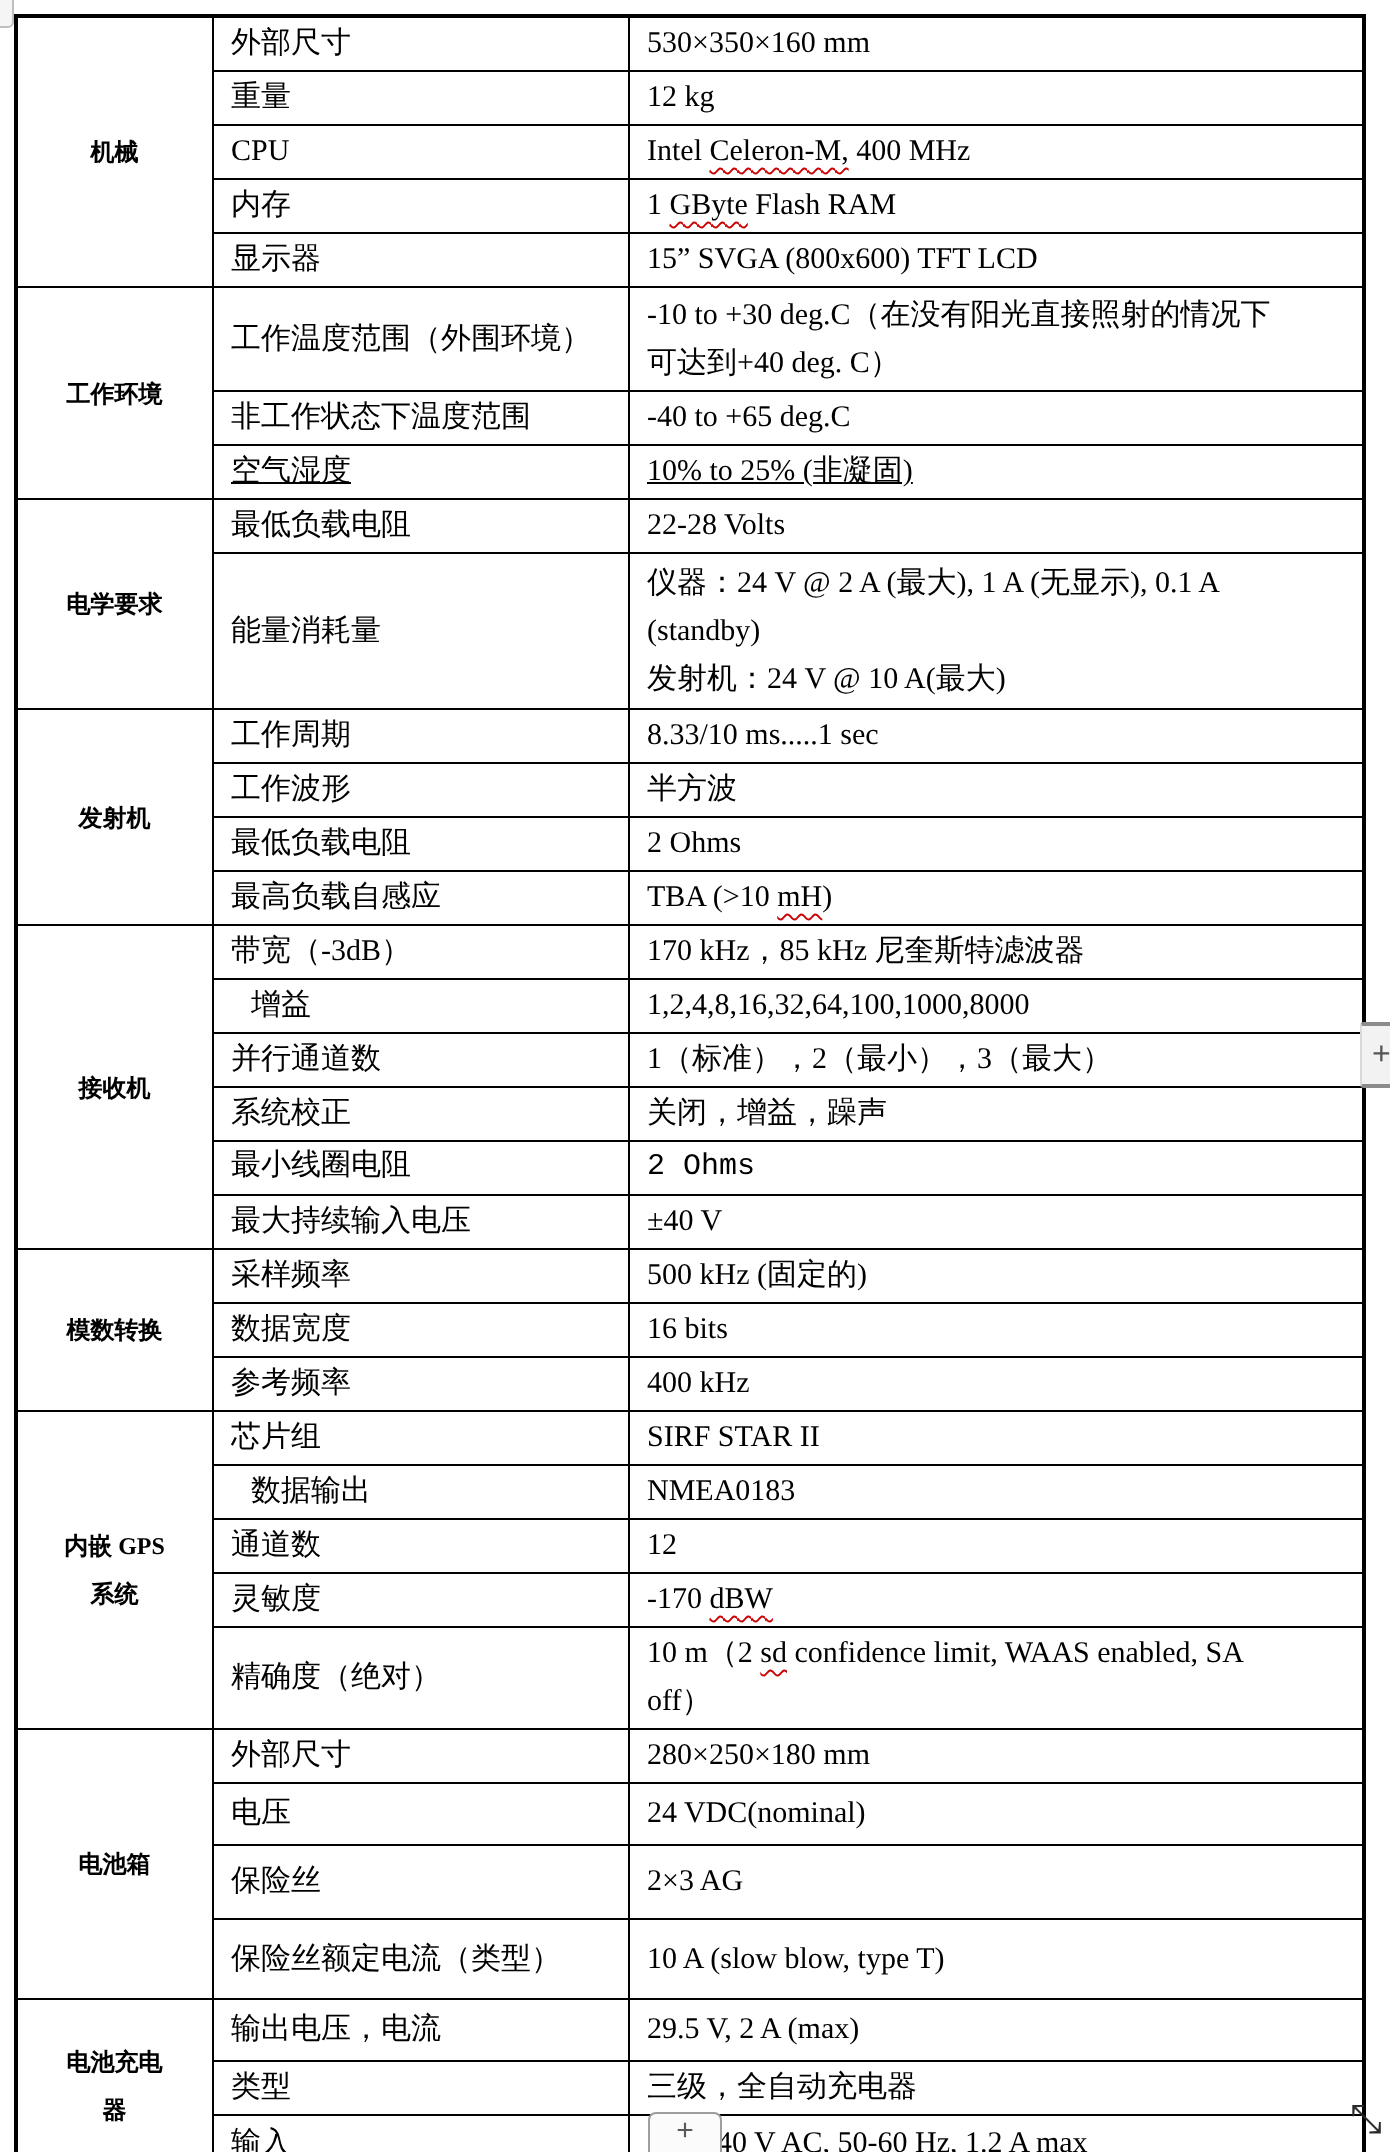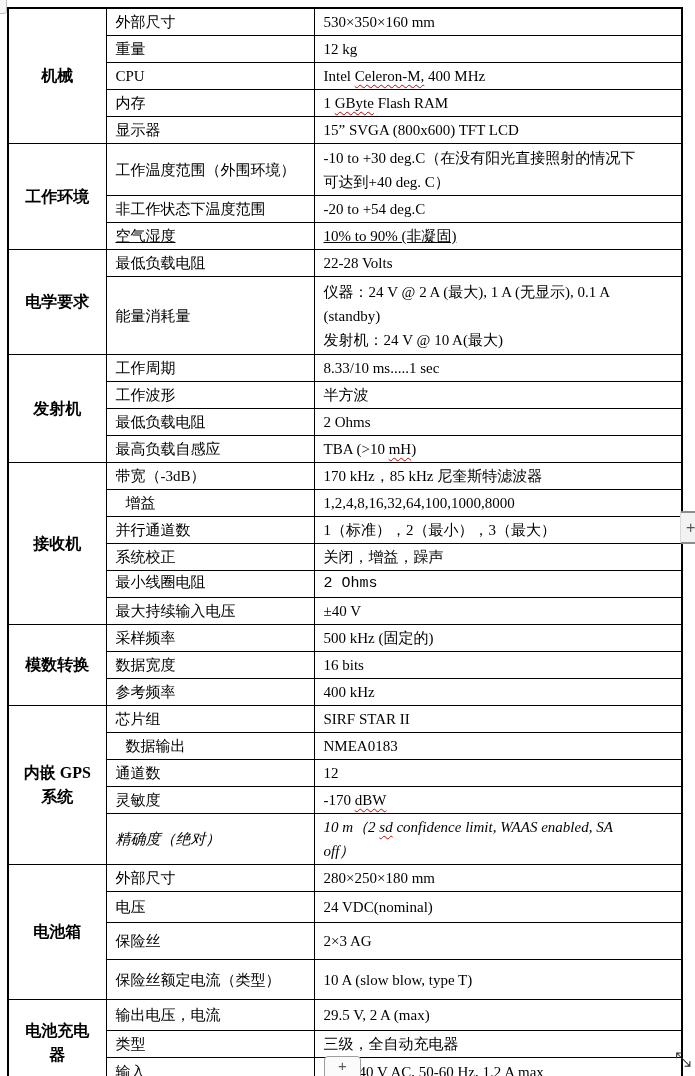--- a/index.html
+++ b/index.html
@@ -36,21 +36,21 @@
   td {
     border: 1px solid #000;
     vertical-align: middle;
     font-size: 15px;
     line-height: 24px;
     padding: 1px 4px 1px 0;
     overflow: hidden;
   }
   td.cat {
     font-weight: bold;
-    font-size: 16px;
+    font-size: 12px;
     text-align: center;
     padding: 16px 2px;
     line-height: 24px;
   }
   td.lbl { padding-left: 9px; }
   td.lbl.indent { padding-left: 19px; }
   td.val { padding-left: 9px; }
   .line { line-height: 24px; }
   .sq {
     text-decoration: underline;
@@ -131,25 +131,25 @@
         <tr style="height: 52px;">
           <td class="cat" rowspan="3">工作环境</td>
           <td class="lbl">工作温度范围（外围环境）</td>
           <td class="val">
             <div class="line">-10 to +30 deg.C（在没有阳光直接照射的情况下</div>
             <div class="line">可达到+40 deg. C）</div>
           </td>
         </tr>
         <tr style="height: 26px;">
           <td class="lbl">非工作状态下温度范围</td>
-          <td class="val">-20 to +54 deg.C</td>
+          <td class="val">-40 to +65 deg.C</td>
         </tr>
         <tr style="height: 25px; text-decoration: underline;">
           <td class="lbl">空气湿度</td>
-          <td class="val">10% to 90% (非凝固)</td>
+          <td class="val">10% to 25% (非凝固)</td>
         </tr>
         <tr style="height: 26px;">
           <td class="cat" rowspan="2">电学要求</td>
           <td class="lbl">最低负载电阻</td>
           <td class="val">22-28 Volts</td>
         </tr>
         <tr style="height: 78px;">
           <td class="lbl">能量消耗量</td>
           <td class="val">
             <div class="line">仪器：24 V @ 2 A (最大), 1 A (无显示), 0.1 A</div>
@@ -222,21 +222,21 @@
           <td class="val">NMEA0183</td>
         </tr>
         <tr style="height: 26px;">
           <td class="lbl">通道数</td>
           <td class="val">12</td>
         </tr>
         <tr style="height: 26px;">
           <td class="lbl">灵敏度</td>
           <td class="val">-170 <span class="sq">dBW</span></td>
         </tr>
-        <tr style="height: 51px; font-style: italic;">
+        <tr style="height: 51px;">
           <td class="lbl">精确度（绝对）</td>
           <td class="val">
             <div class="line">10 m（2 <span class="sq">sd</span> confidence limit, WAAS enabled, SA</div>
             <div class="line">off）</div>
           </td>
         </tr>
         <tr style="height: 25px;">
           <td class="cat" rowspan="4">电池箱</td>
           <td class="lbl">外部尺寸</td>
           <td class="val">280×250×180 mm</td>

